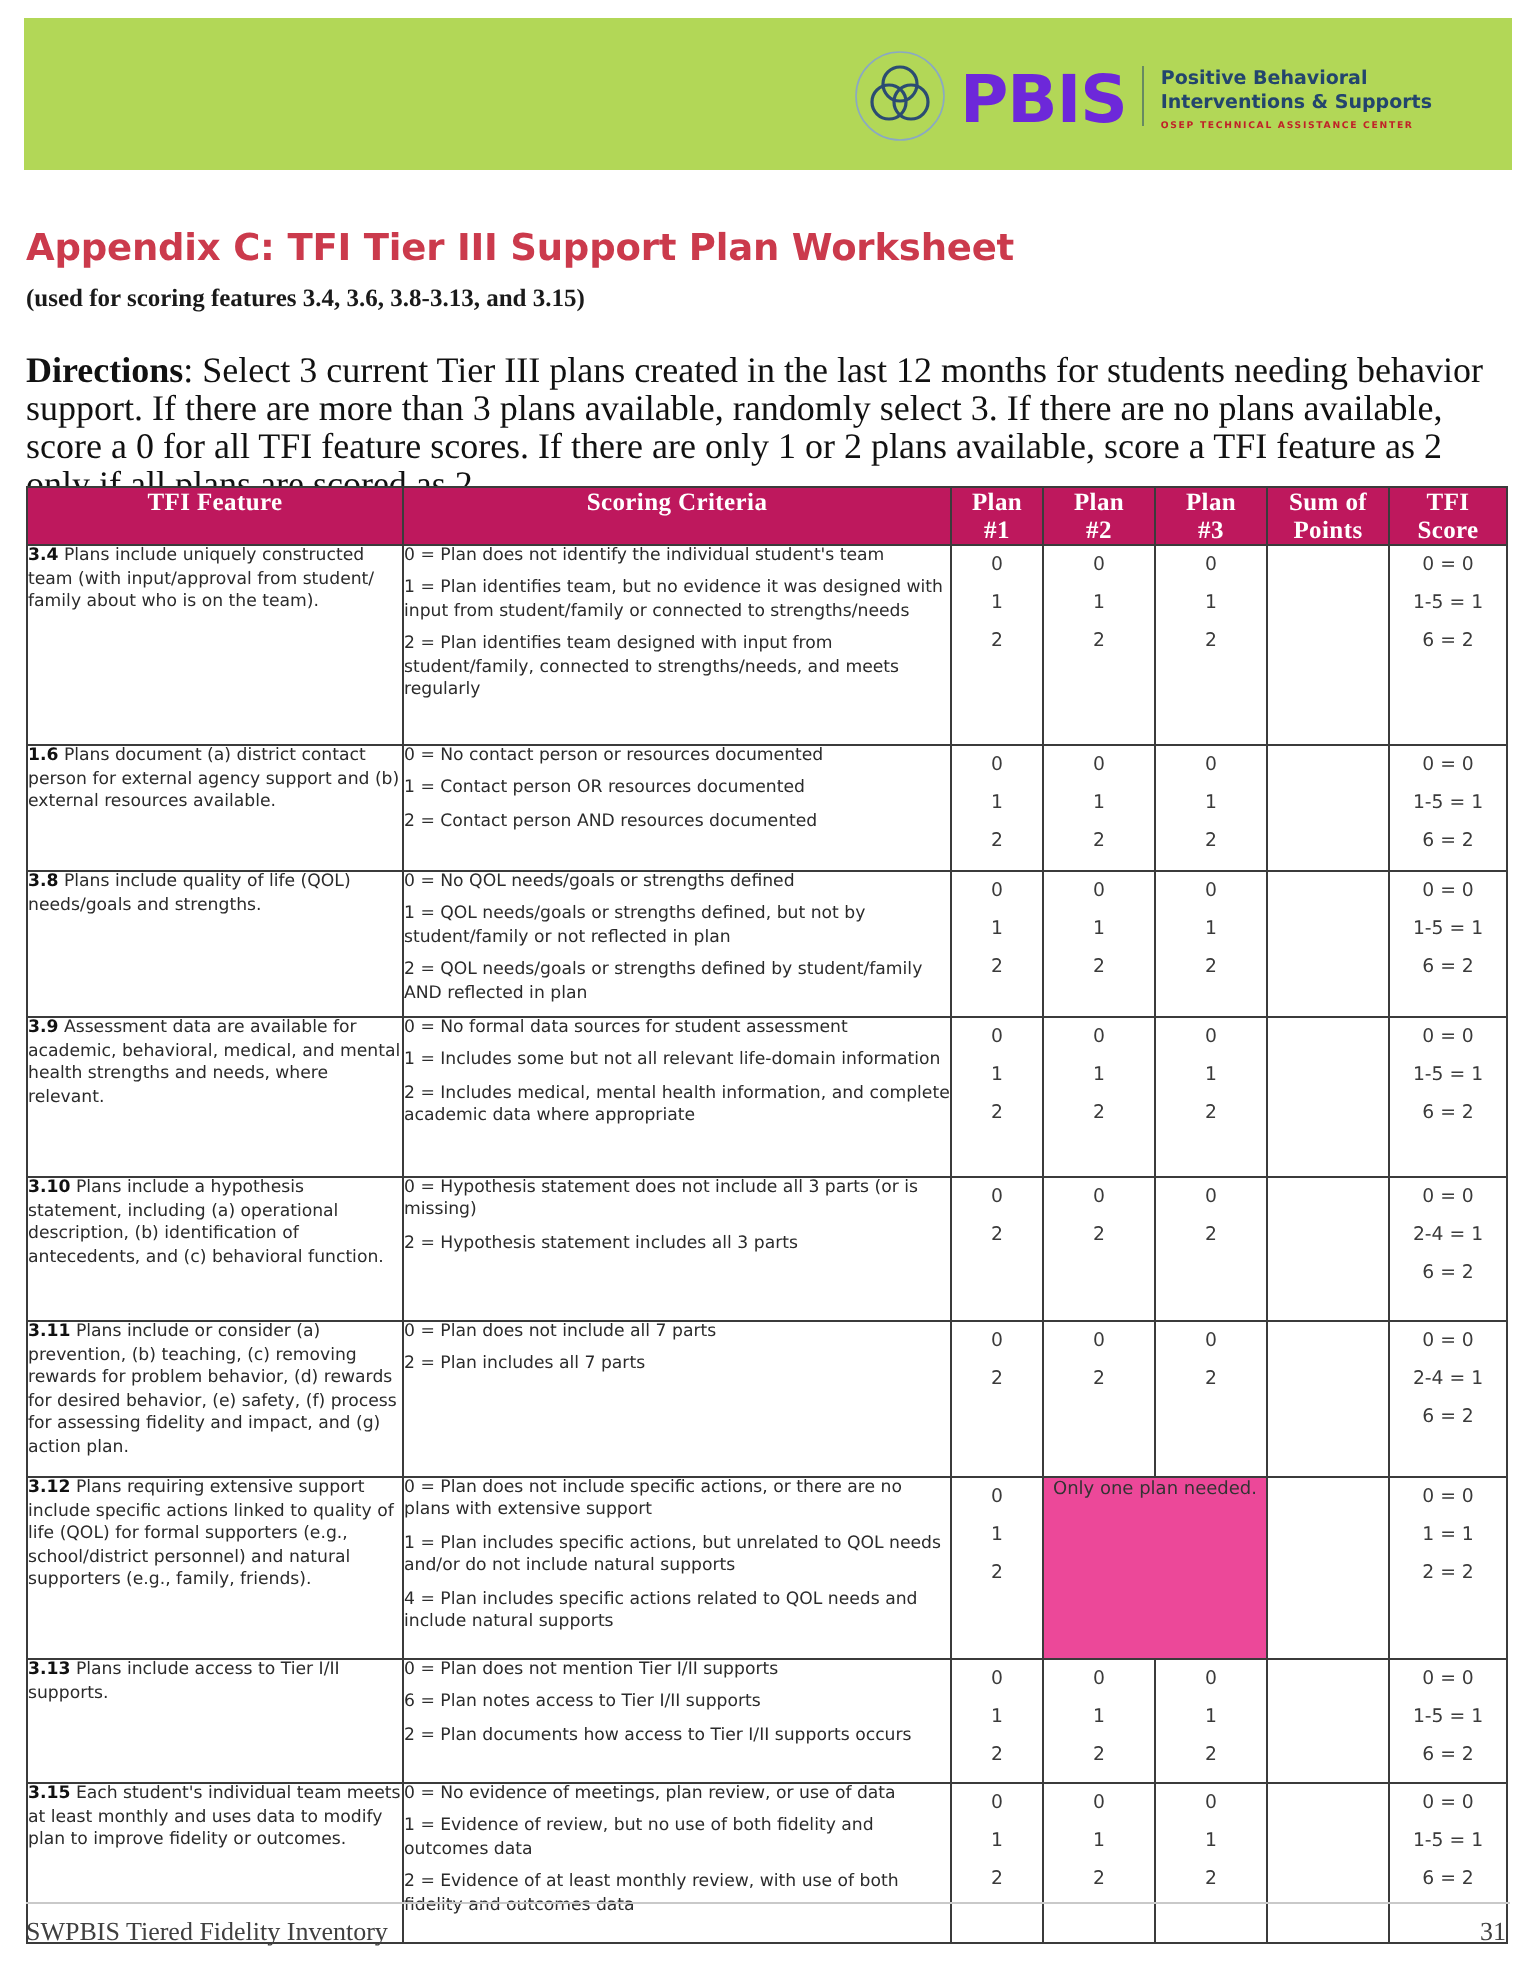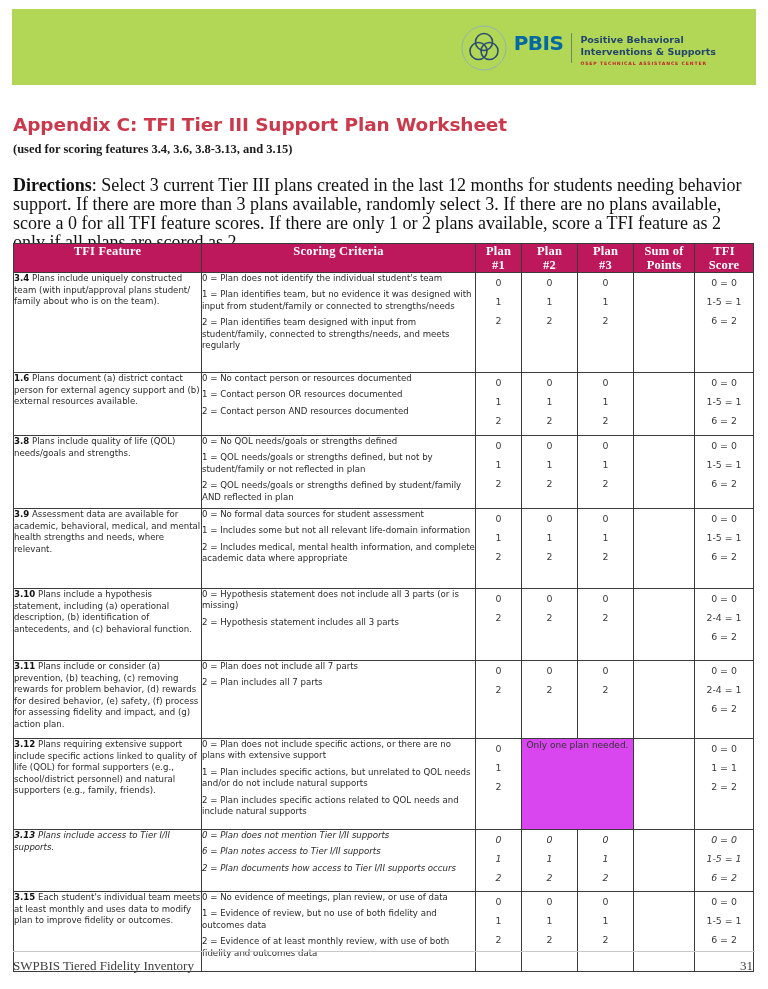--- a/index.html
+++ b/index.html
@@ -33,23 +33,23 @@
   }
   .logo-mark {
     width: 46px; height: 46px;
     flex: 0 0 auto;
     position: relative;
   }
   .logo-text-block { display: flex; align-items: flex-start; gap: 7px; }
   .pbis-word {
     font-family: "DejaVu Sans", sans-serif;
     font-weight: bold;
-    font-size: 20px;
+    font-size: 33px;
     letter-spacing: -0.5px;
-    color: #0369a1;
+    color: #6d28d9;
     line-height: 1;
     padding-top: 3px;
   }
   .pbis-divider {
     width: 1px; height: 30px;
     background: #2a4a6b;
     margin: 3px 1px 0 1px;
     opacity: .55;
   }
   .pbis-tagline {
@@ -159,38 +159,38 @@
   td.tfiscore {
     text-align: center;
     font-size: 9.4px;
     color: #3a3a3a;
     line-height: 19px;
     padding-top: 7px;
     white-space: nowrap;
   }
   td.tfiscore .s { display: block; }
   td.merged-note {
-    background: #d946ef;
+    background: #ec4899;
     text-align: center;
     vertical-align: middle;
     font-size: 9px;
     color: #333;
     line-height: 13px;
     padding: 4px;
   }
 
   
   tr.r34 td { height: 100px; }
   tr.r36 td { height: 63px; }
   tr.r38 td { height: 73px; }
   tr.r39 td { height: 80px; }
   tr.r310 td { height: 72px; }
   tr.r311 td { height: 78px; }
   tr.r312 td { height: 91px; }
-  tr.r313 td { height: 62px; font-style: italic; }
+  tr.r313 td { height: 62px; }
   tr.r315 td { height: 80px; }
 
   
   .footer-rule {
     position: absolute;
     left: 13px; right: 13px; top: 951px;
     height: 1px; background: #c9c9c9;
   }
   .footer {
     position: absolute;
@@ -269,21 +269,21 @@
             <span>Points</span>
           </th>
           <th>
             <span>TFI</span><br>
             <span>Score</span>
           </th>
         </tr>
       </thead>
       <tbody id="tfi-body">
           <tr class="r34">
-            <td class="feature"><span class="num">3.4</span><span> Plans include uniquely constructed team (with input/approval plans student/ family about who is on the team).</span></td>
+            <td class="feature"><span class="num">3.4</span><span> Plans include uniquely constructed team (with input/approval from student/ family about who is on the team).</span></td>
             <td class="criteria">
               <div class="crit">0 = Plan does not identify the individual student's team</div>
               <div class="crit">1 = Plan identifies team, but no evidence it was designed with input from student/family or connected to strengths/needs</div>
               <div class="crit">2 = Plan identifies team designed with input from student/family, connected to strengths/needs, and meets regularly</div>
             </td>
             <td class="plan">
               <span class="v">0</span>
               <span class="v">1</span>
               <span class="v">2</span>
             </td>
@@ -439,21 +439,21 @@
               <span class="s">0  = 0</span>
               <span class="s">2-4 = 1</span>
               <span class="s">6  = 2</span>
             </td>
           </tr>
           <tr class="r312">
             <td class="feature"><span class="num">3.12</span><span> Plans requiring extensive support include specific actions linked to quality of life (QOL) for formal supporters (e.g., school/district personnel) and natural supporters (e.g., family, friends).</span></td>
             <td class="criteria">
               <div class="crit">0 = Plan does not include specific actions, or there are no plans with extensive support</div>
               <div class="crit">1 = Plan includes specific actions, but unrelated to QOL needs and/or do not include natural supports</div>
-              <div class="crit">2 = Plan includes specific actions related to QOL needs and include natural supports</div>
+              <div class="crit">4 = Plan includes specific actions related to QOL needs and include natural supports</div>
             </td>
             <td class="plan">
               <span class="v">0</span>
               <span class="v">1</span>
               <span class="v">2</span>
             </td>
             <td class="merged-note" colspan="2">Only one plan needed.</td>
             <td class="plan sum"></td>
             <td class="tfiscore">
               <span class="s">0  = 0</span>

